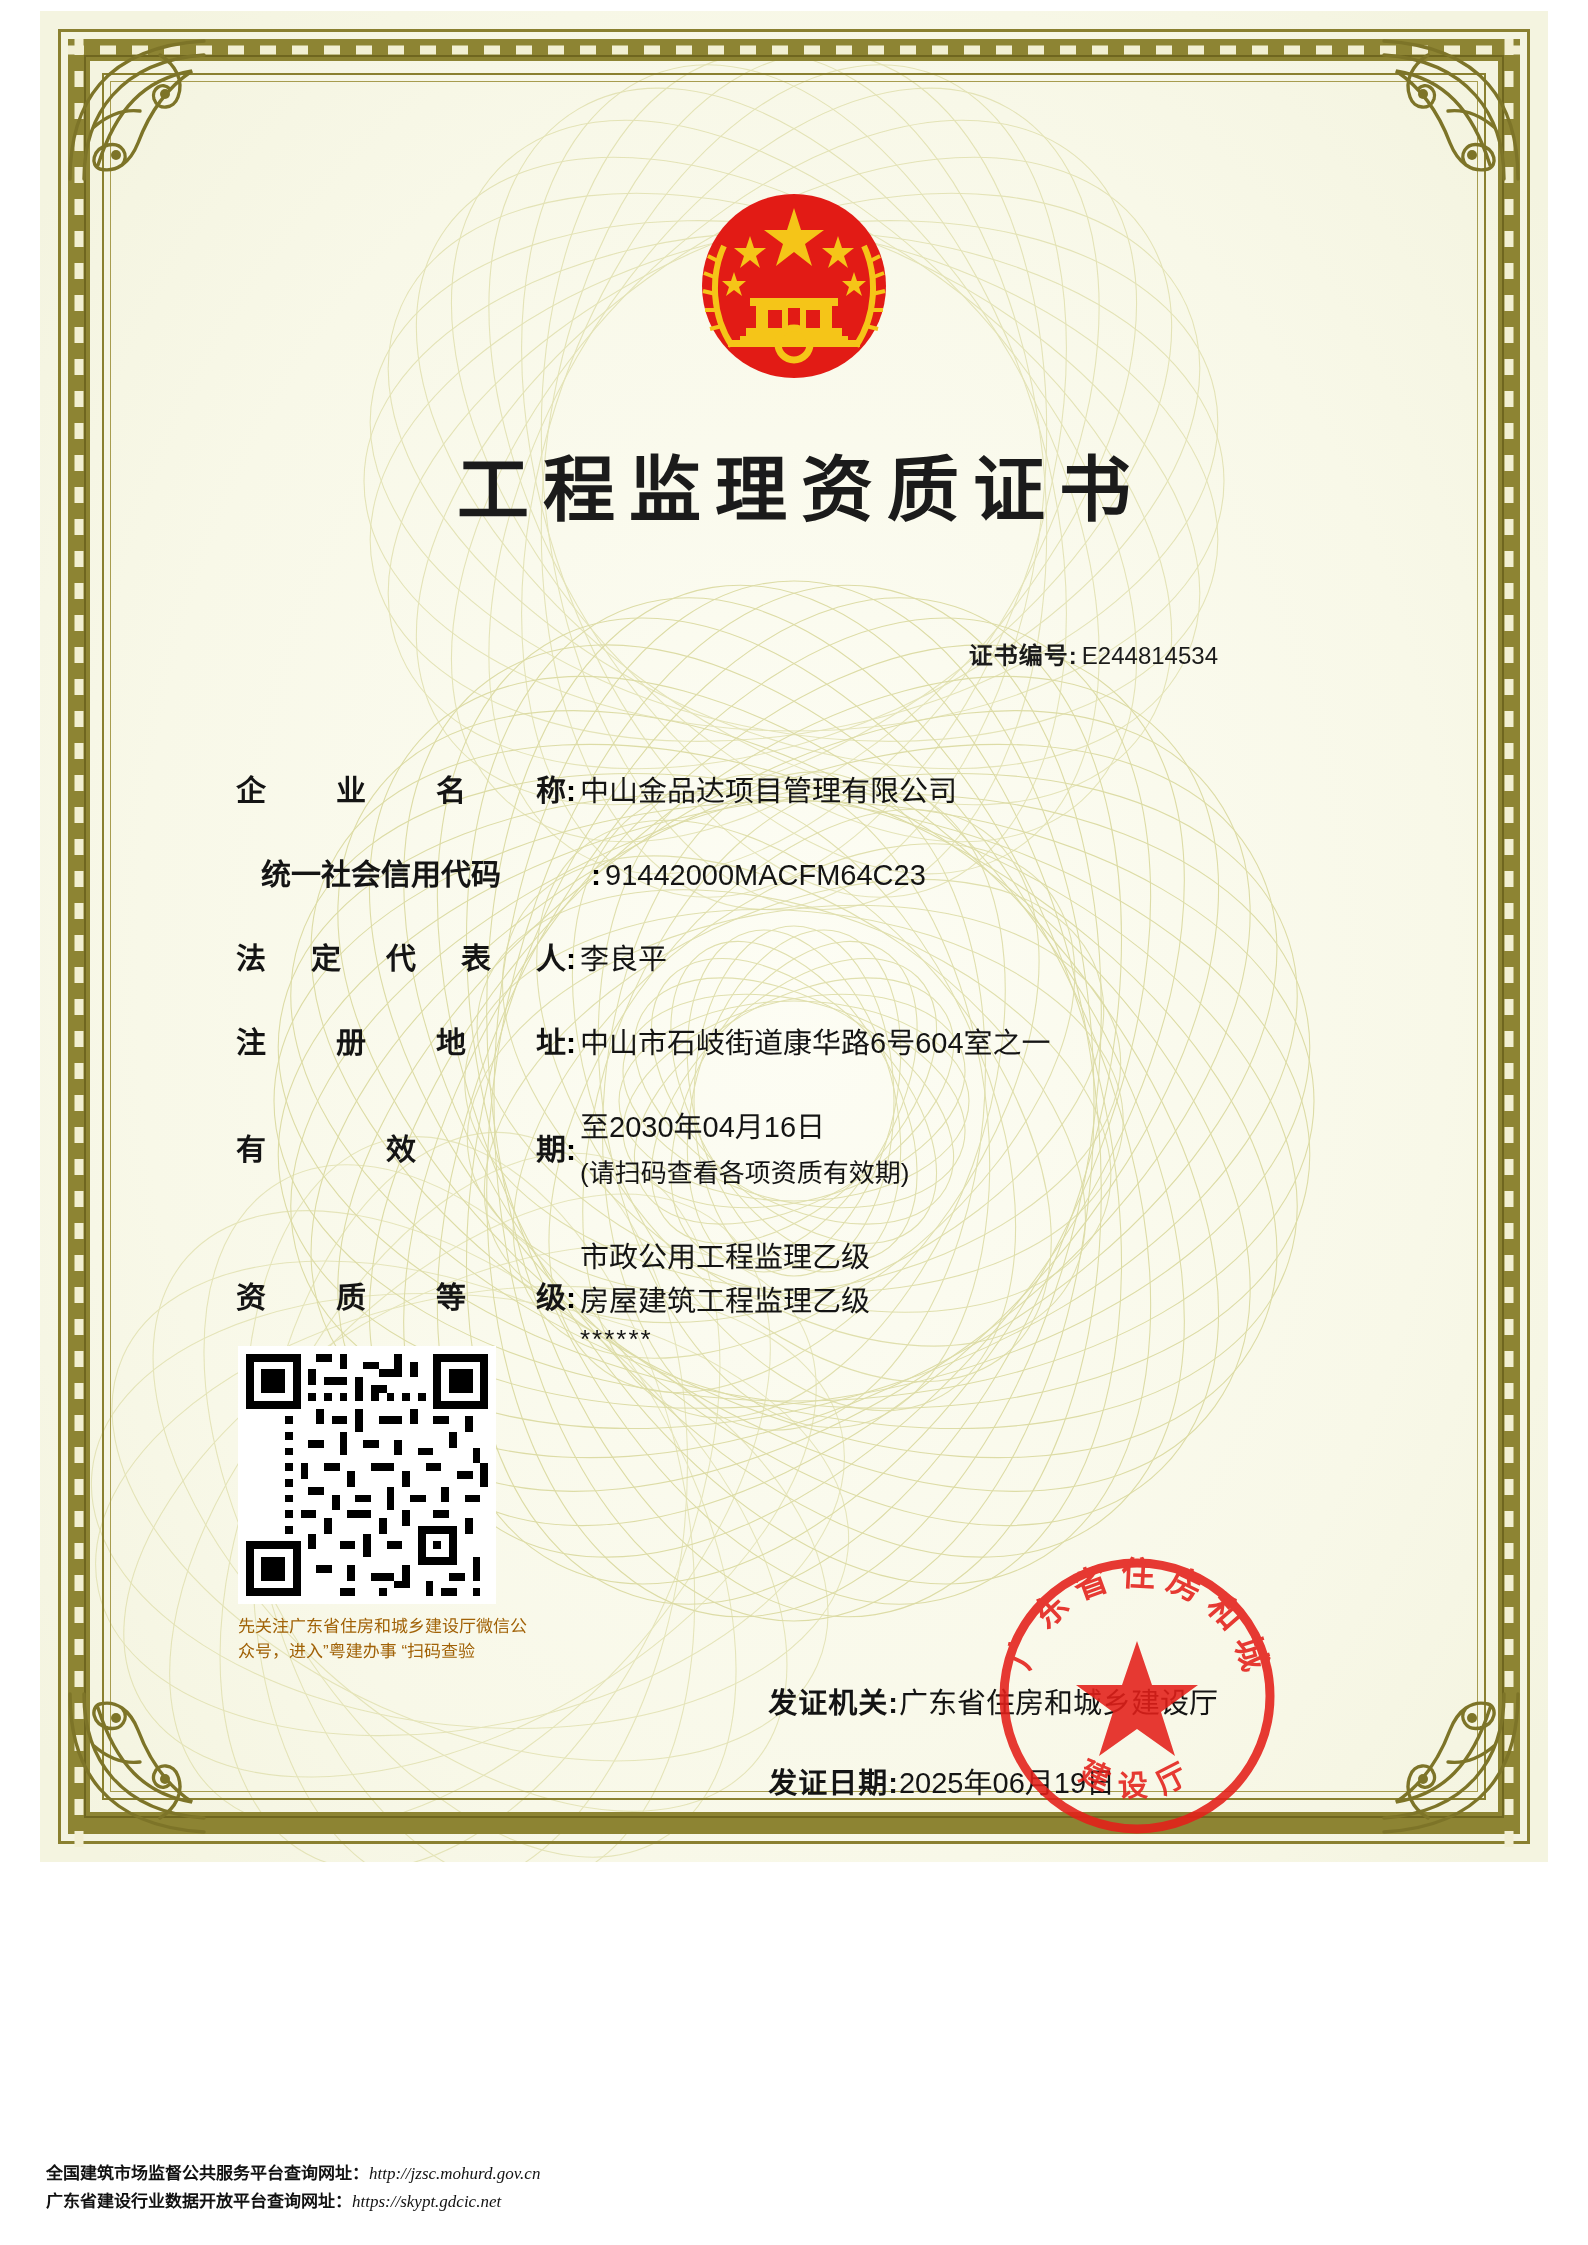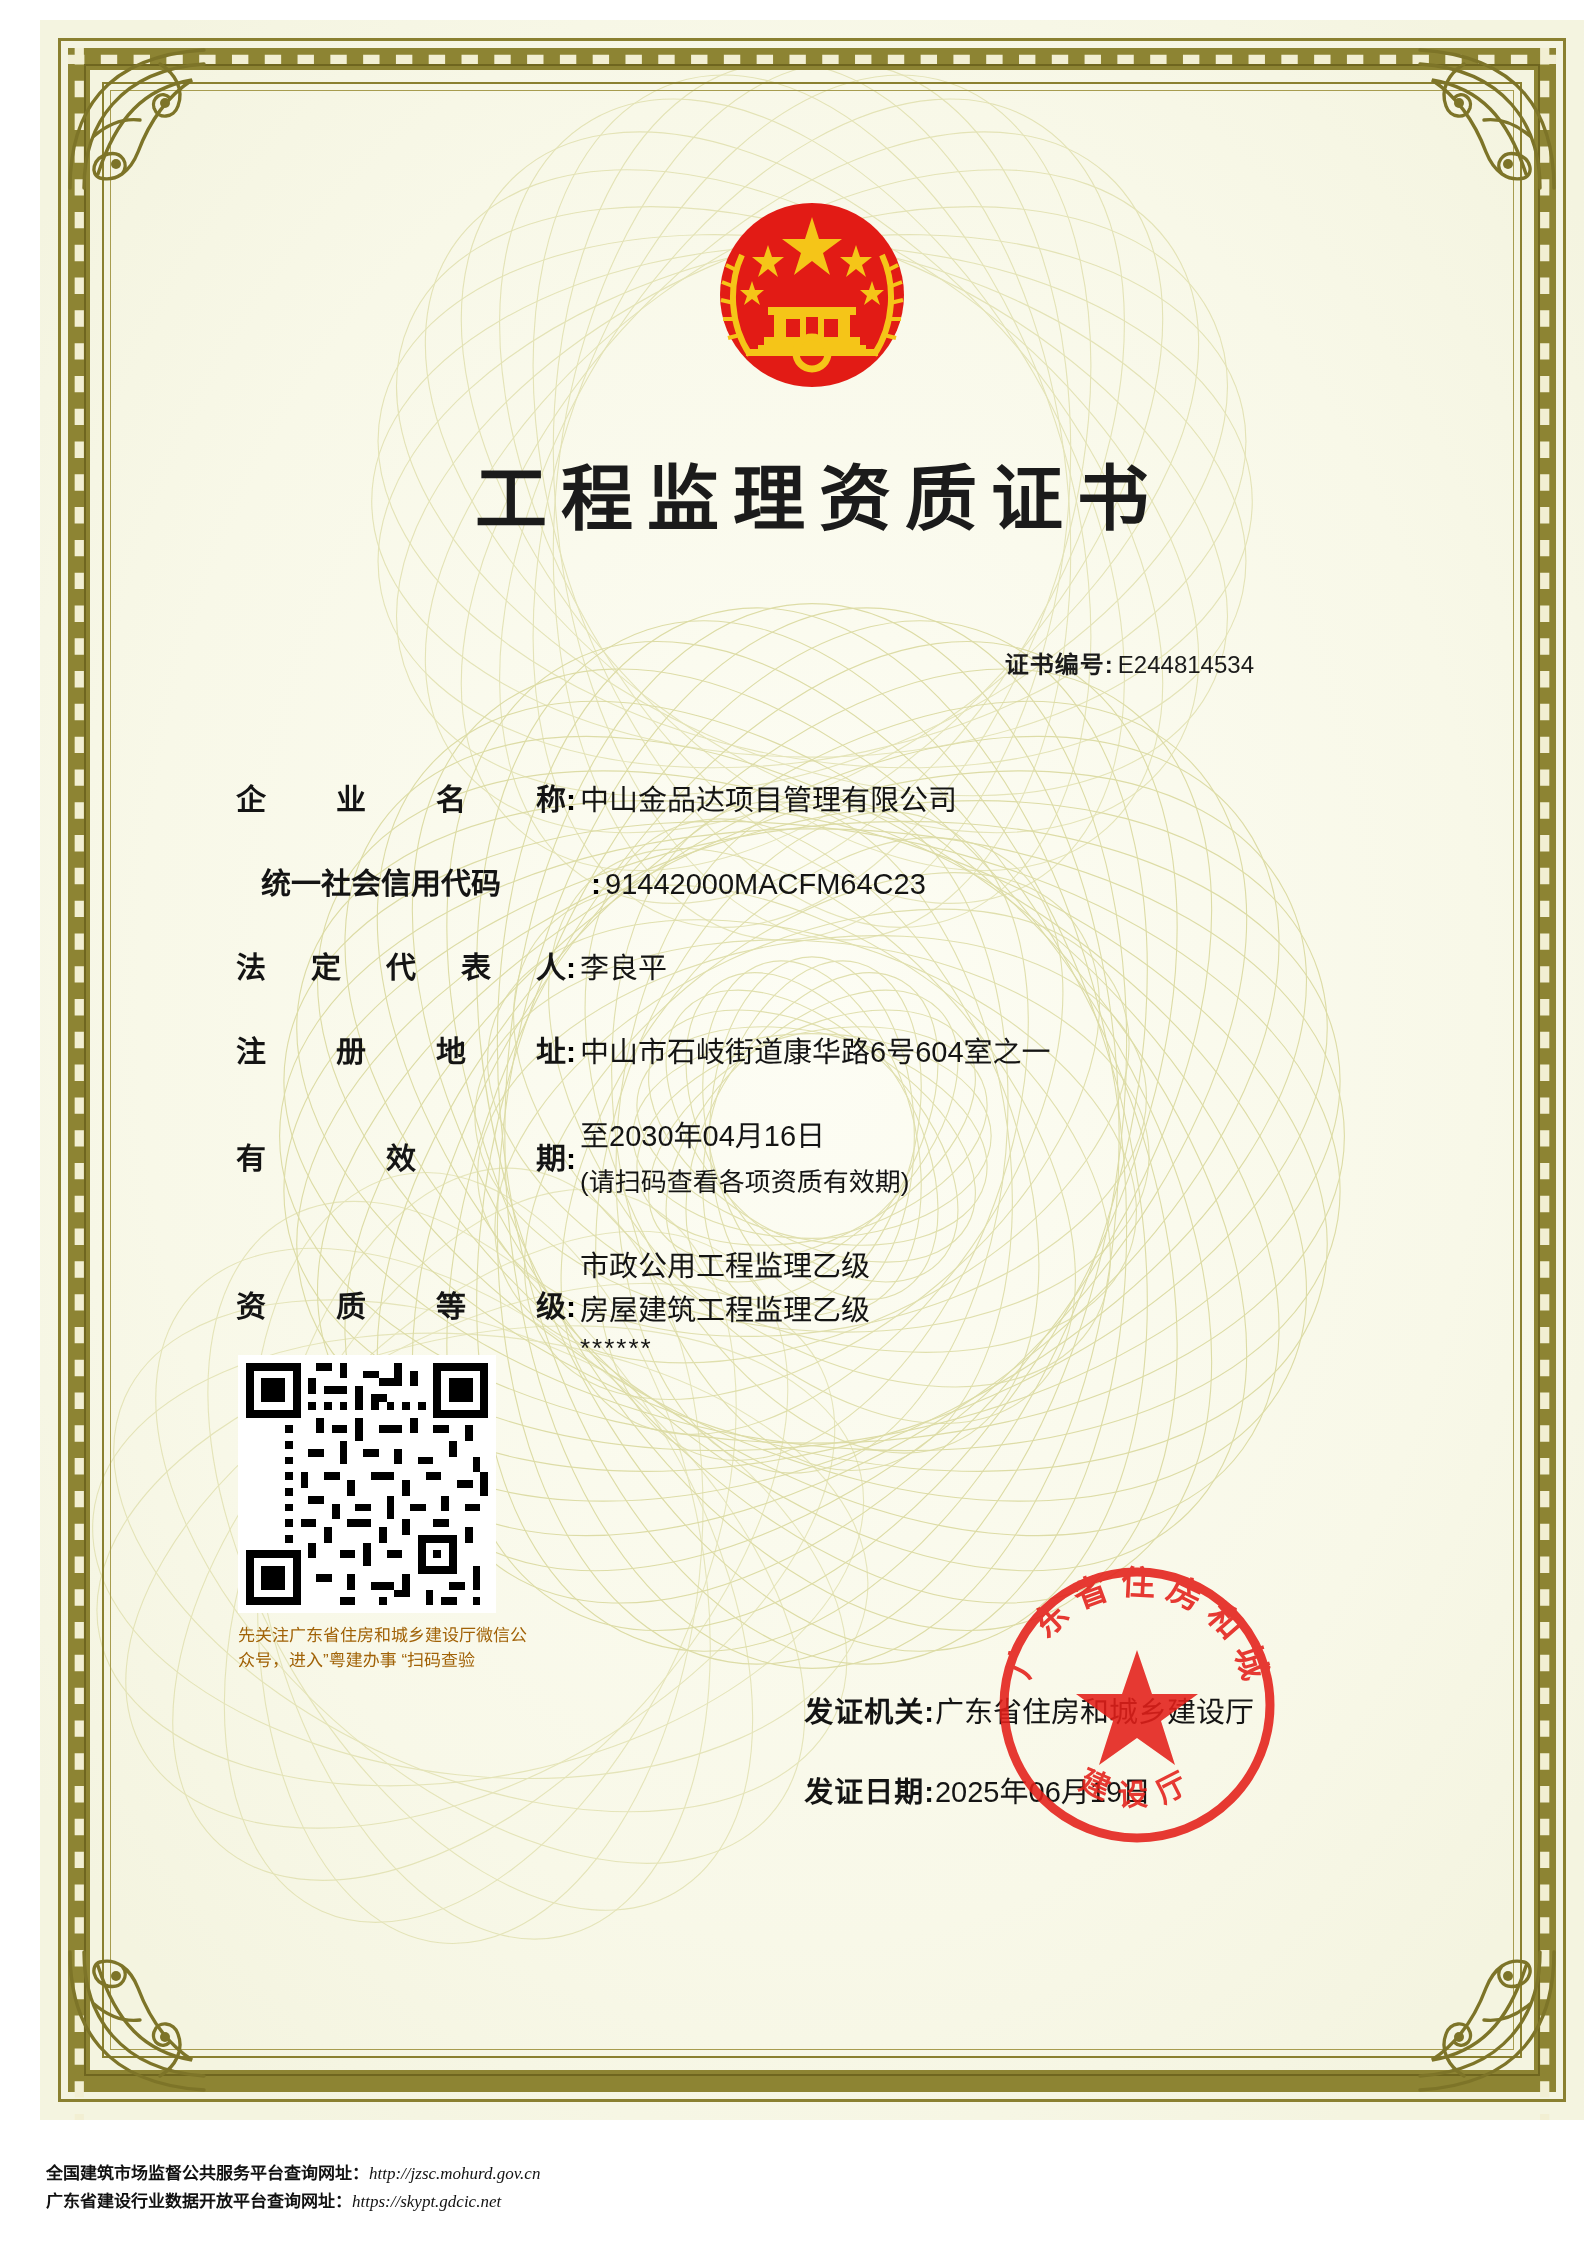--- a/index.html
+++ b/index.html
@@ -12,26 +12,25 @@
     height: 2245px;
     font-family: "Liberation Sans", "DejaVu Sans", sans-serif;
     position: relative;
     overflow: hidden;
   }
 
   
   .cert-sheet {
     position: absolute;
     left: 40px;
-    top: 20px;
+    top: 11px;
     width: 1508px;
-    height: 2100px;
+    height: 1851px;
     background: #fbfbef;
     overflow: hidden;
-    padding-left: 36px;
   }
 
   
   .guilloche {
     position: absolute;
     inset: 0;
     pointer-events: none;
   }
 
   

